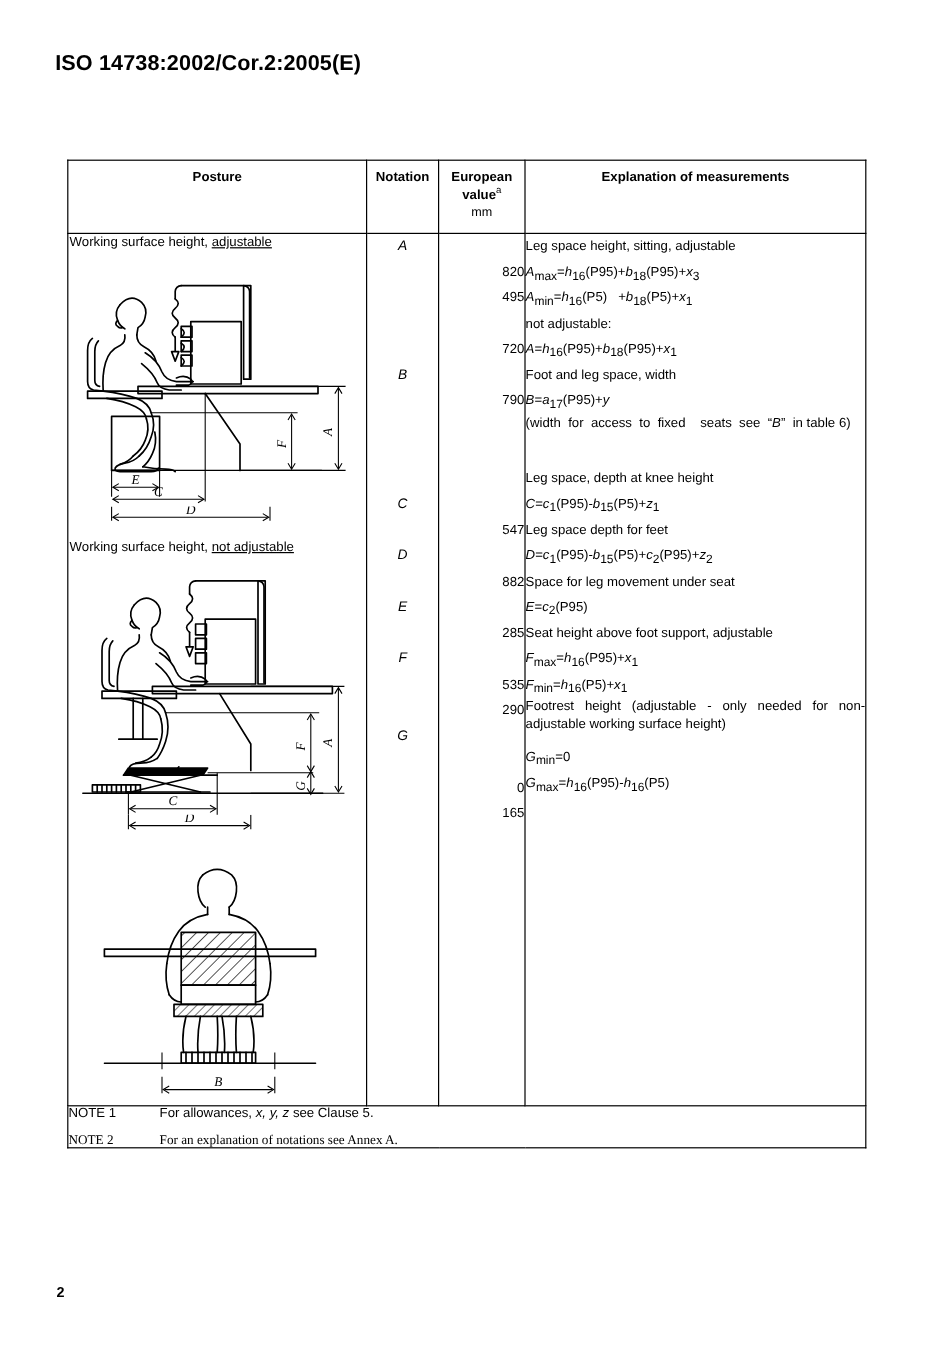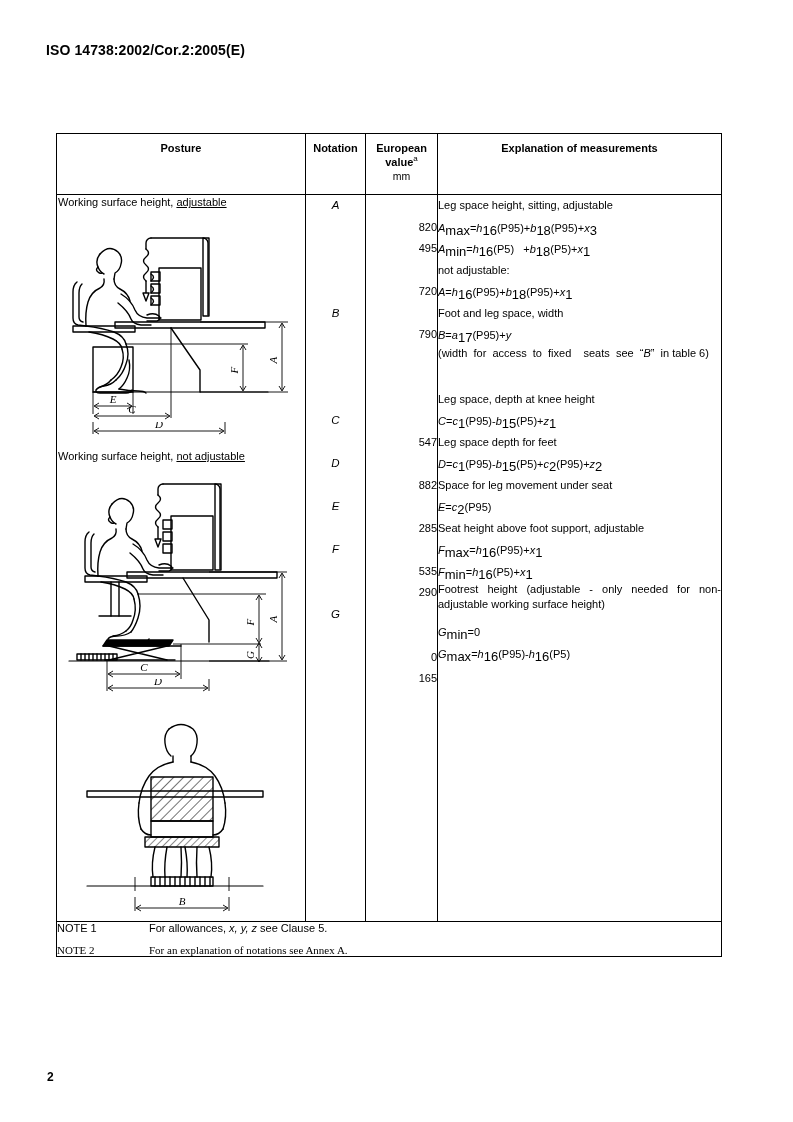--- a/index.html
+++ b/index.html
@@ -8,21 +8,21 @@
     font-family:"Liberation Sans", sans-serif;
     color:#000;
     position:relative;
     overflow:hidden;
   }
   .page{position:relative;width:793px;height:1122px;}
 
   
   .runhead{
     position:absolute;left:46px;top:42px;
-    font-size:14px;font-weight:bold;letter-spacing:.1px;
+    font-size:18px;font-weight:bold;letter-spacing:.1px;
   }
 
   
   .caption{
     position:absolute;left:56px;top:109px;width:666px;
     text-align:center;font-size:11.5px;font-weight:bold;
   }
 
   
   .tbl{
@@ -57,32 +57,32 @@
   .cell-notation{padding:6px 0 0 0;font-size:11.5px;text-align:center;font-style:italic;}
   .cell-value{padding:6px 9px 0 0;font-size:11px;text-align:right;}
   .cell-expl{padding:6px 8px 6px 8px;font-size:11px;}
 
   
   .ln{height:21.5px;line-height:21.5px;white-space:nowrap;}
   .ln.blank{}
   .expl-just{text-align:justify;line-height:15px;margin:0;}
 
   i,.it{font-style:italic;}
-  sub{font-size:13px;vertical-align:baseline;position:relative;top:3px;margin-top:40px;}
+  sub{font-size:10px;vertical-align:baseline;position:relative;top:3px;margin-top:40px;}
 
   .ul{text-decoration:underline;}
 
   
   .fig-title{font-size:11px;margin:1px 0 2px 1px;}
 
   
   .note-cell{padding:9px 8px 9px 8px;font-size:11px;}
   .note-line{margin:0 0 10px 0;}
   .note-line:last-child{margin-bottom:0;font-family:Liberation Serif, serif;}
-  .note-lbl{display:inline-block;width:92px;}
+  .note-lbl{display:inline-block;width:76px;}
   .foot-cell{padding:6px 8px 7px 8px;font-size:10px;}
   .foot-sup{font-size:8px;vertical-align:super;}
   .foot-gap{display:inline-block;width:17px;}
 
   
   .pagenum{position:absolute;left:47px;top:1070px;font-size:12px;font-weight:bold;}
   .copyright{position:absolute;right:47px;top:1124px;font-size:9.5px;white-space:nowrap;}
 
   
   .figwrap{display:block;margin:0 auto;}

